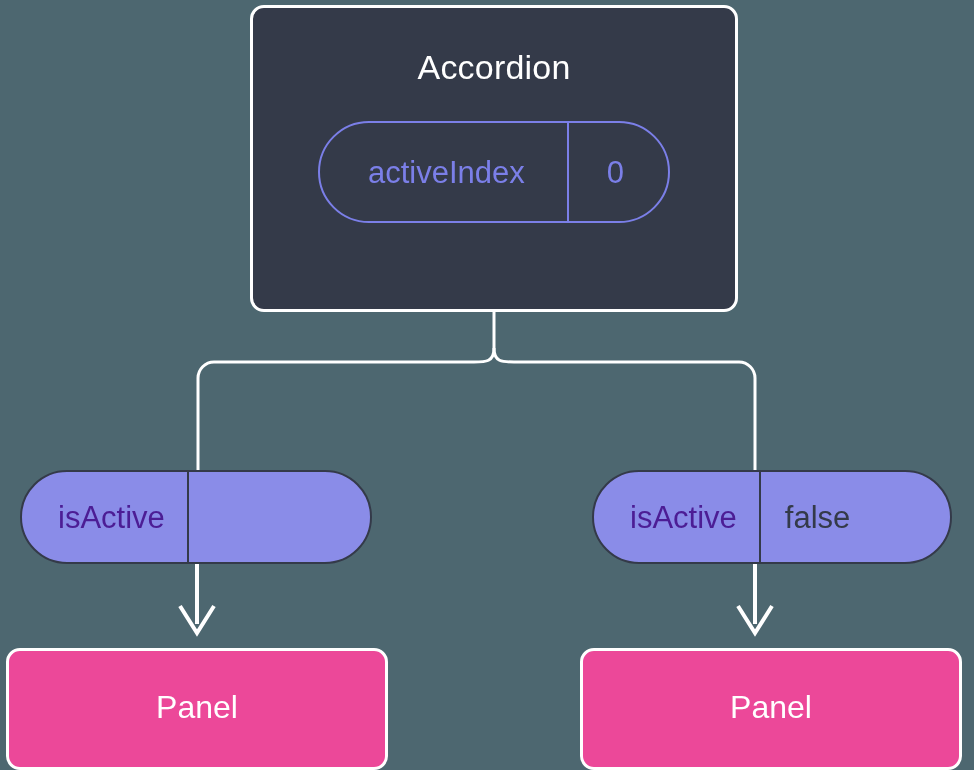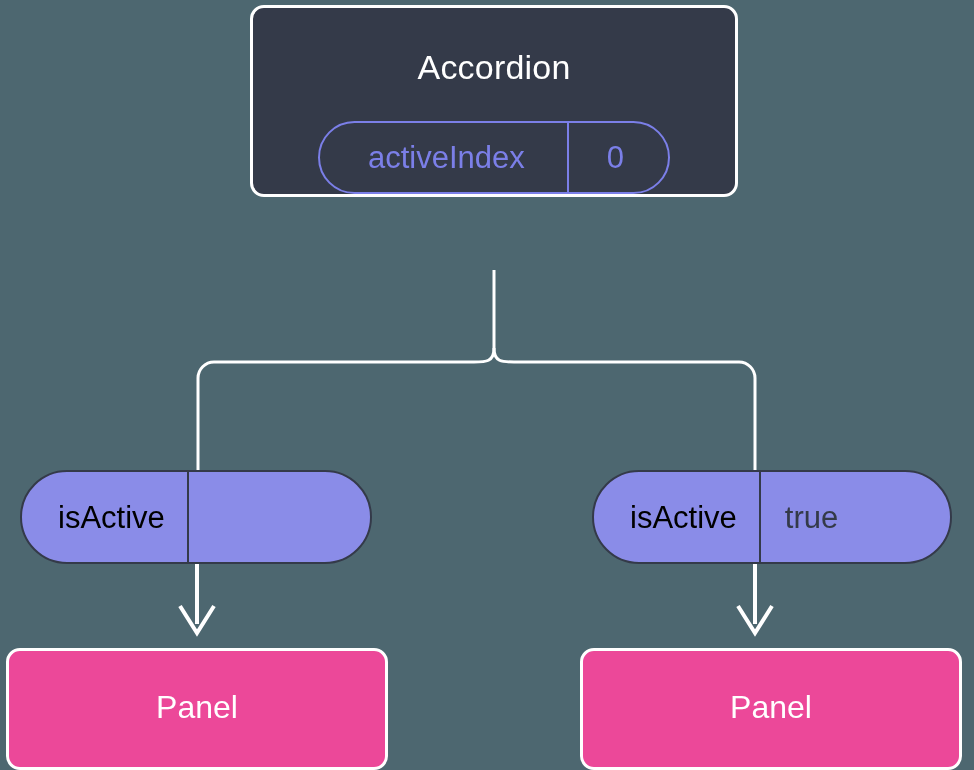--- a/index.html
+++ b/index.html
@@ -26,21 +26,21 @@
     height: 770px;
     pointer-events: none;
   }
 
   
   .root-node {
     position: absolute;
     left: 250px;
     top: 5px;
     width: 488px;
-    height: 192px;
+    height: 307px;
     box-sizing: border-box;
     background: #343a49;
     border: 3px solid #ffffff;
     border-radius: 14px;
     display: flex;
     flex-direction: column;
     align-items: center;
   }
   .root-title {
     color: #ffffff;
@@ -94,21 +94,21 @@
     border: 2px solid #343a49;
     border-radius: 47px;
     display: flex;
     align-items: stretch;
     overflow: hidden;
   }
   .pill-filled .pill-key {
     display: flex;
     align-items: center;
     justify-content: center;
-    color: #000000;
+    color: #4c1d95;
     font-size: 31px;
     line-height: 1;
     padding: 0 22px 0 36px;
   }
   .pill-filled .pill-div {
     width: 2px;
     background: #343a49;
   }
   .pill-filled .pill-val {
     display: flex;
@@ -176,21 +176,21 @@
   </div>
 
   <div class="pill-filled" id="pill-true">
     <span class="pill-key">isActive</span>
     <span class="pill-div"></span>
   </div>
 
   <div class="pill-filled" id="pill-false">
     <span class="pill-key">isActive</span>
     <span class="pill-div"></span>
-    <span class="pill-val">true</span>
+    <span class="pill-val">false</span>
   </div>
 
   <div class="leaf-node" id="panel-left">
     <span class="leaf-title">Panel</span>
   </div>
 
   <div class="leaf-node" id="panel-right">
     <span class="leaf-title">Panel</span>
   </div>
 

